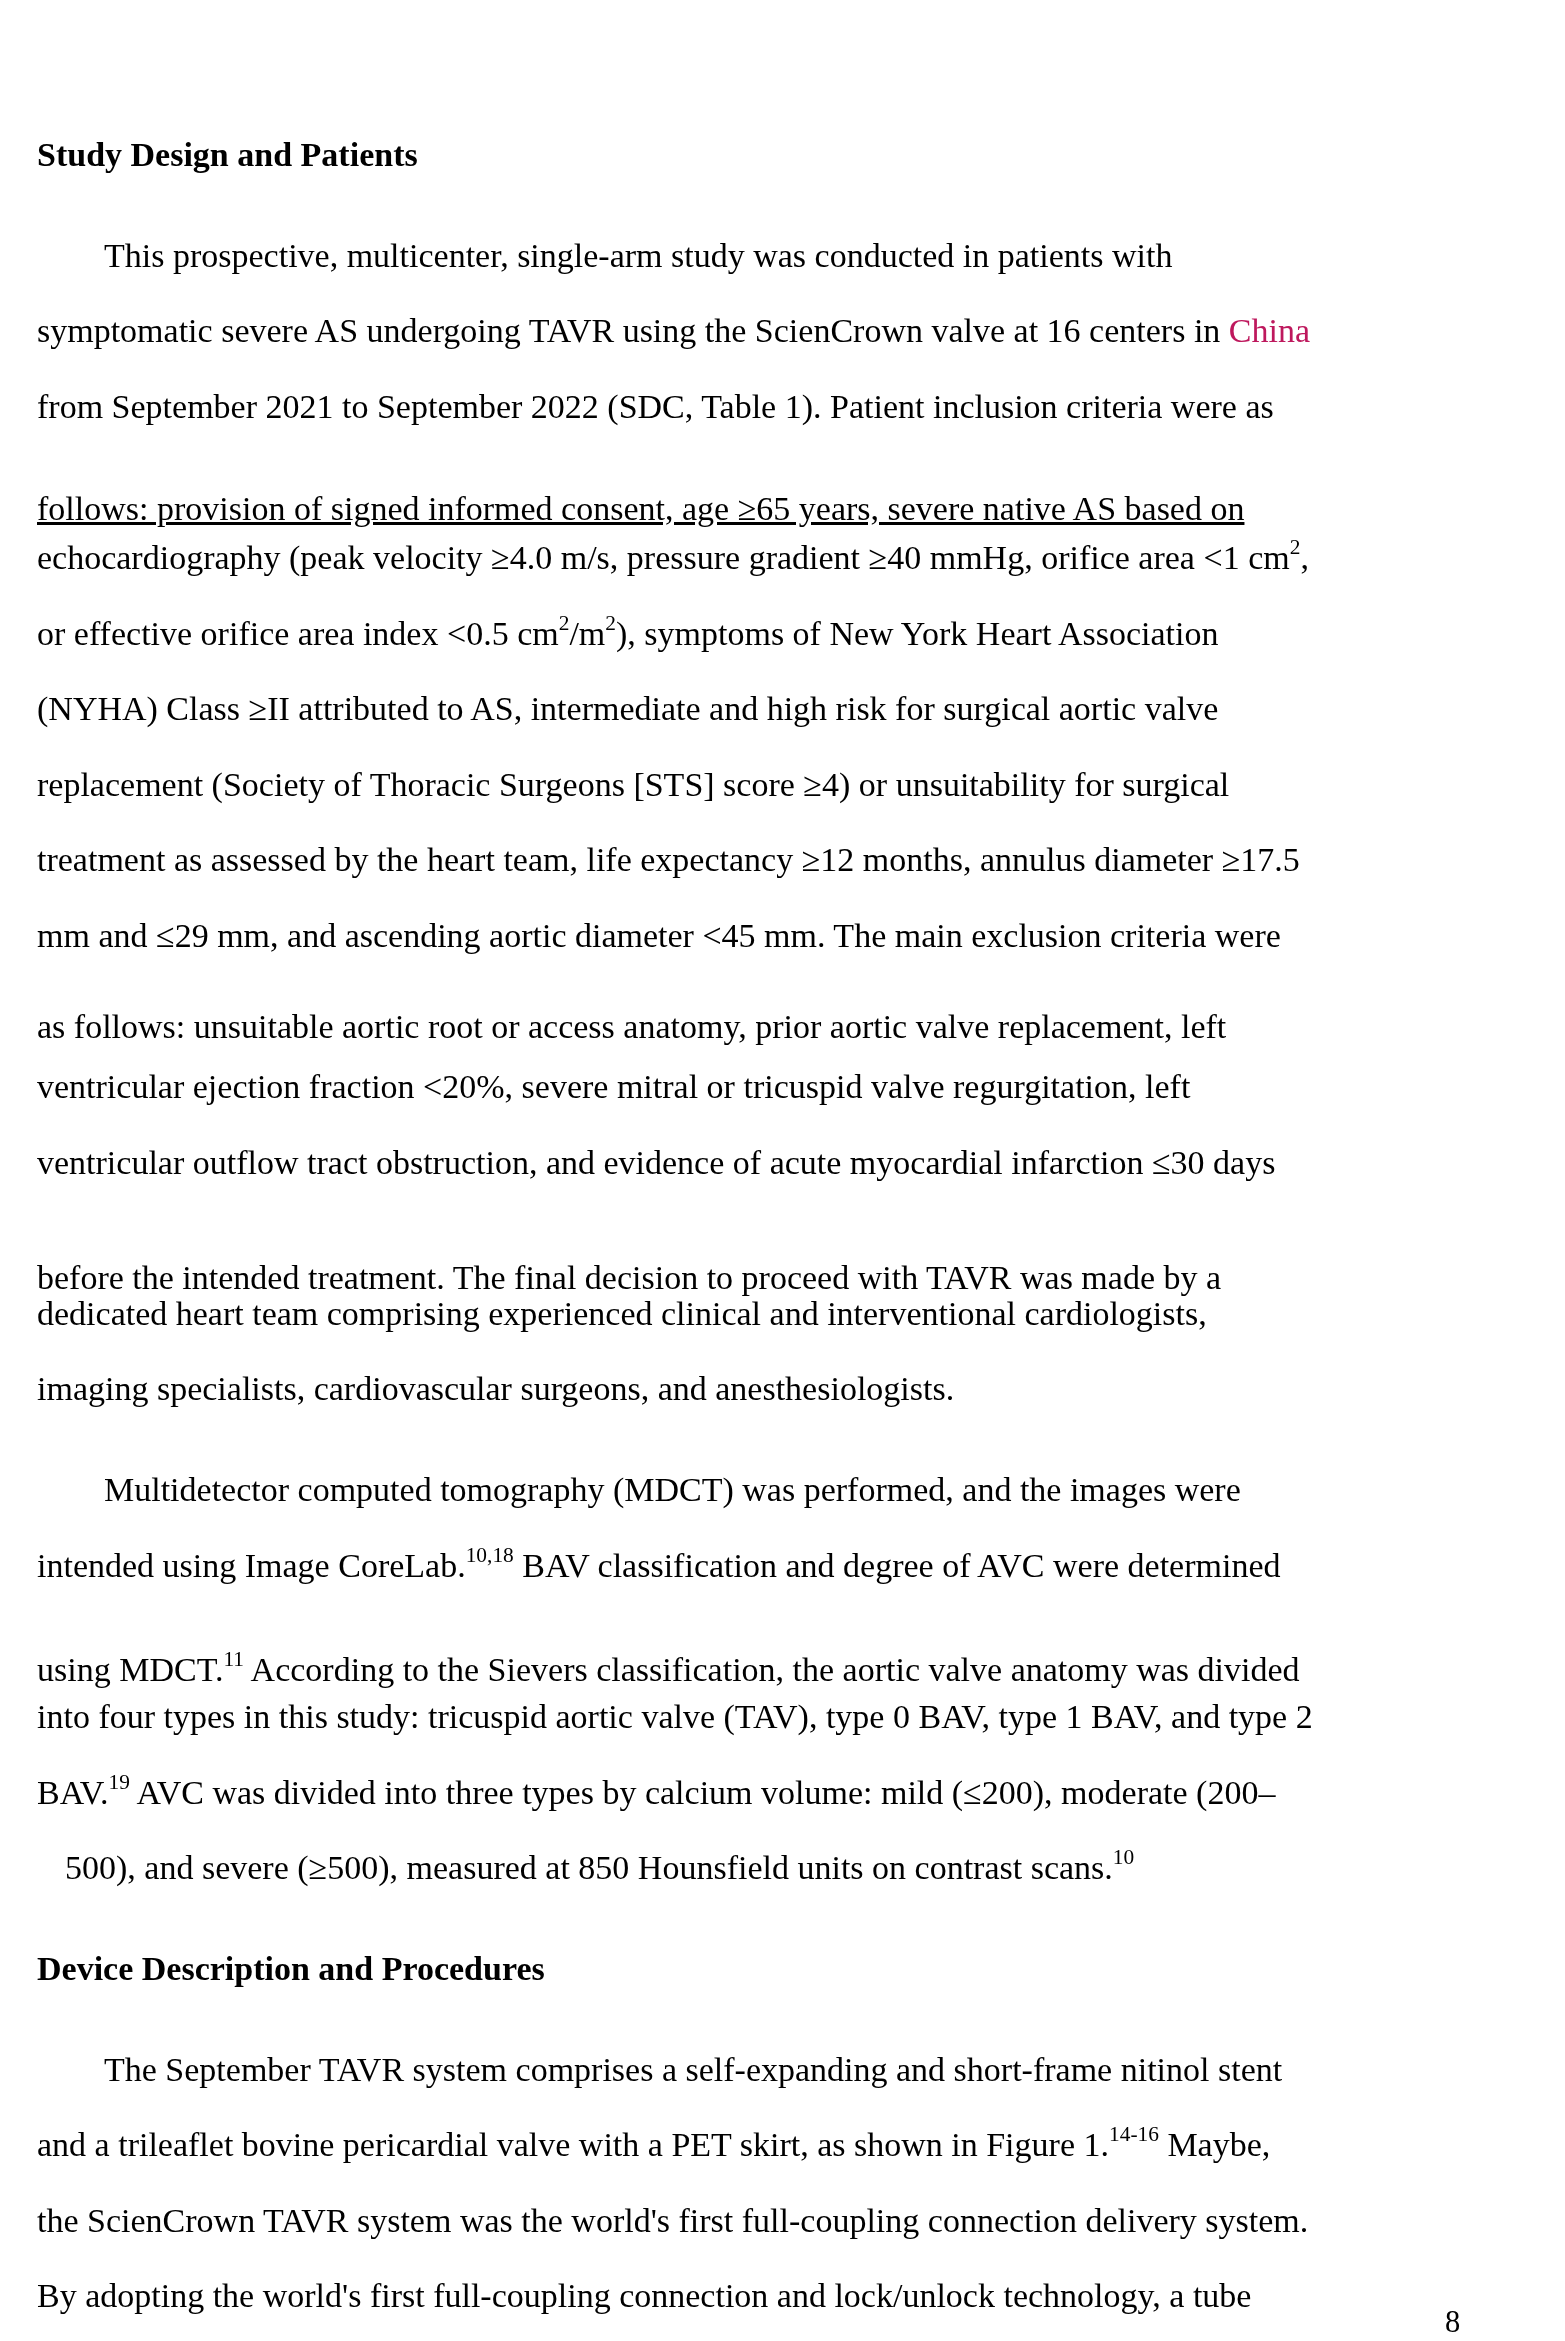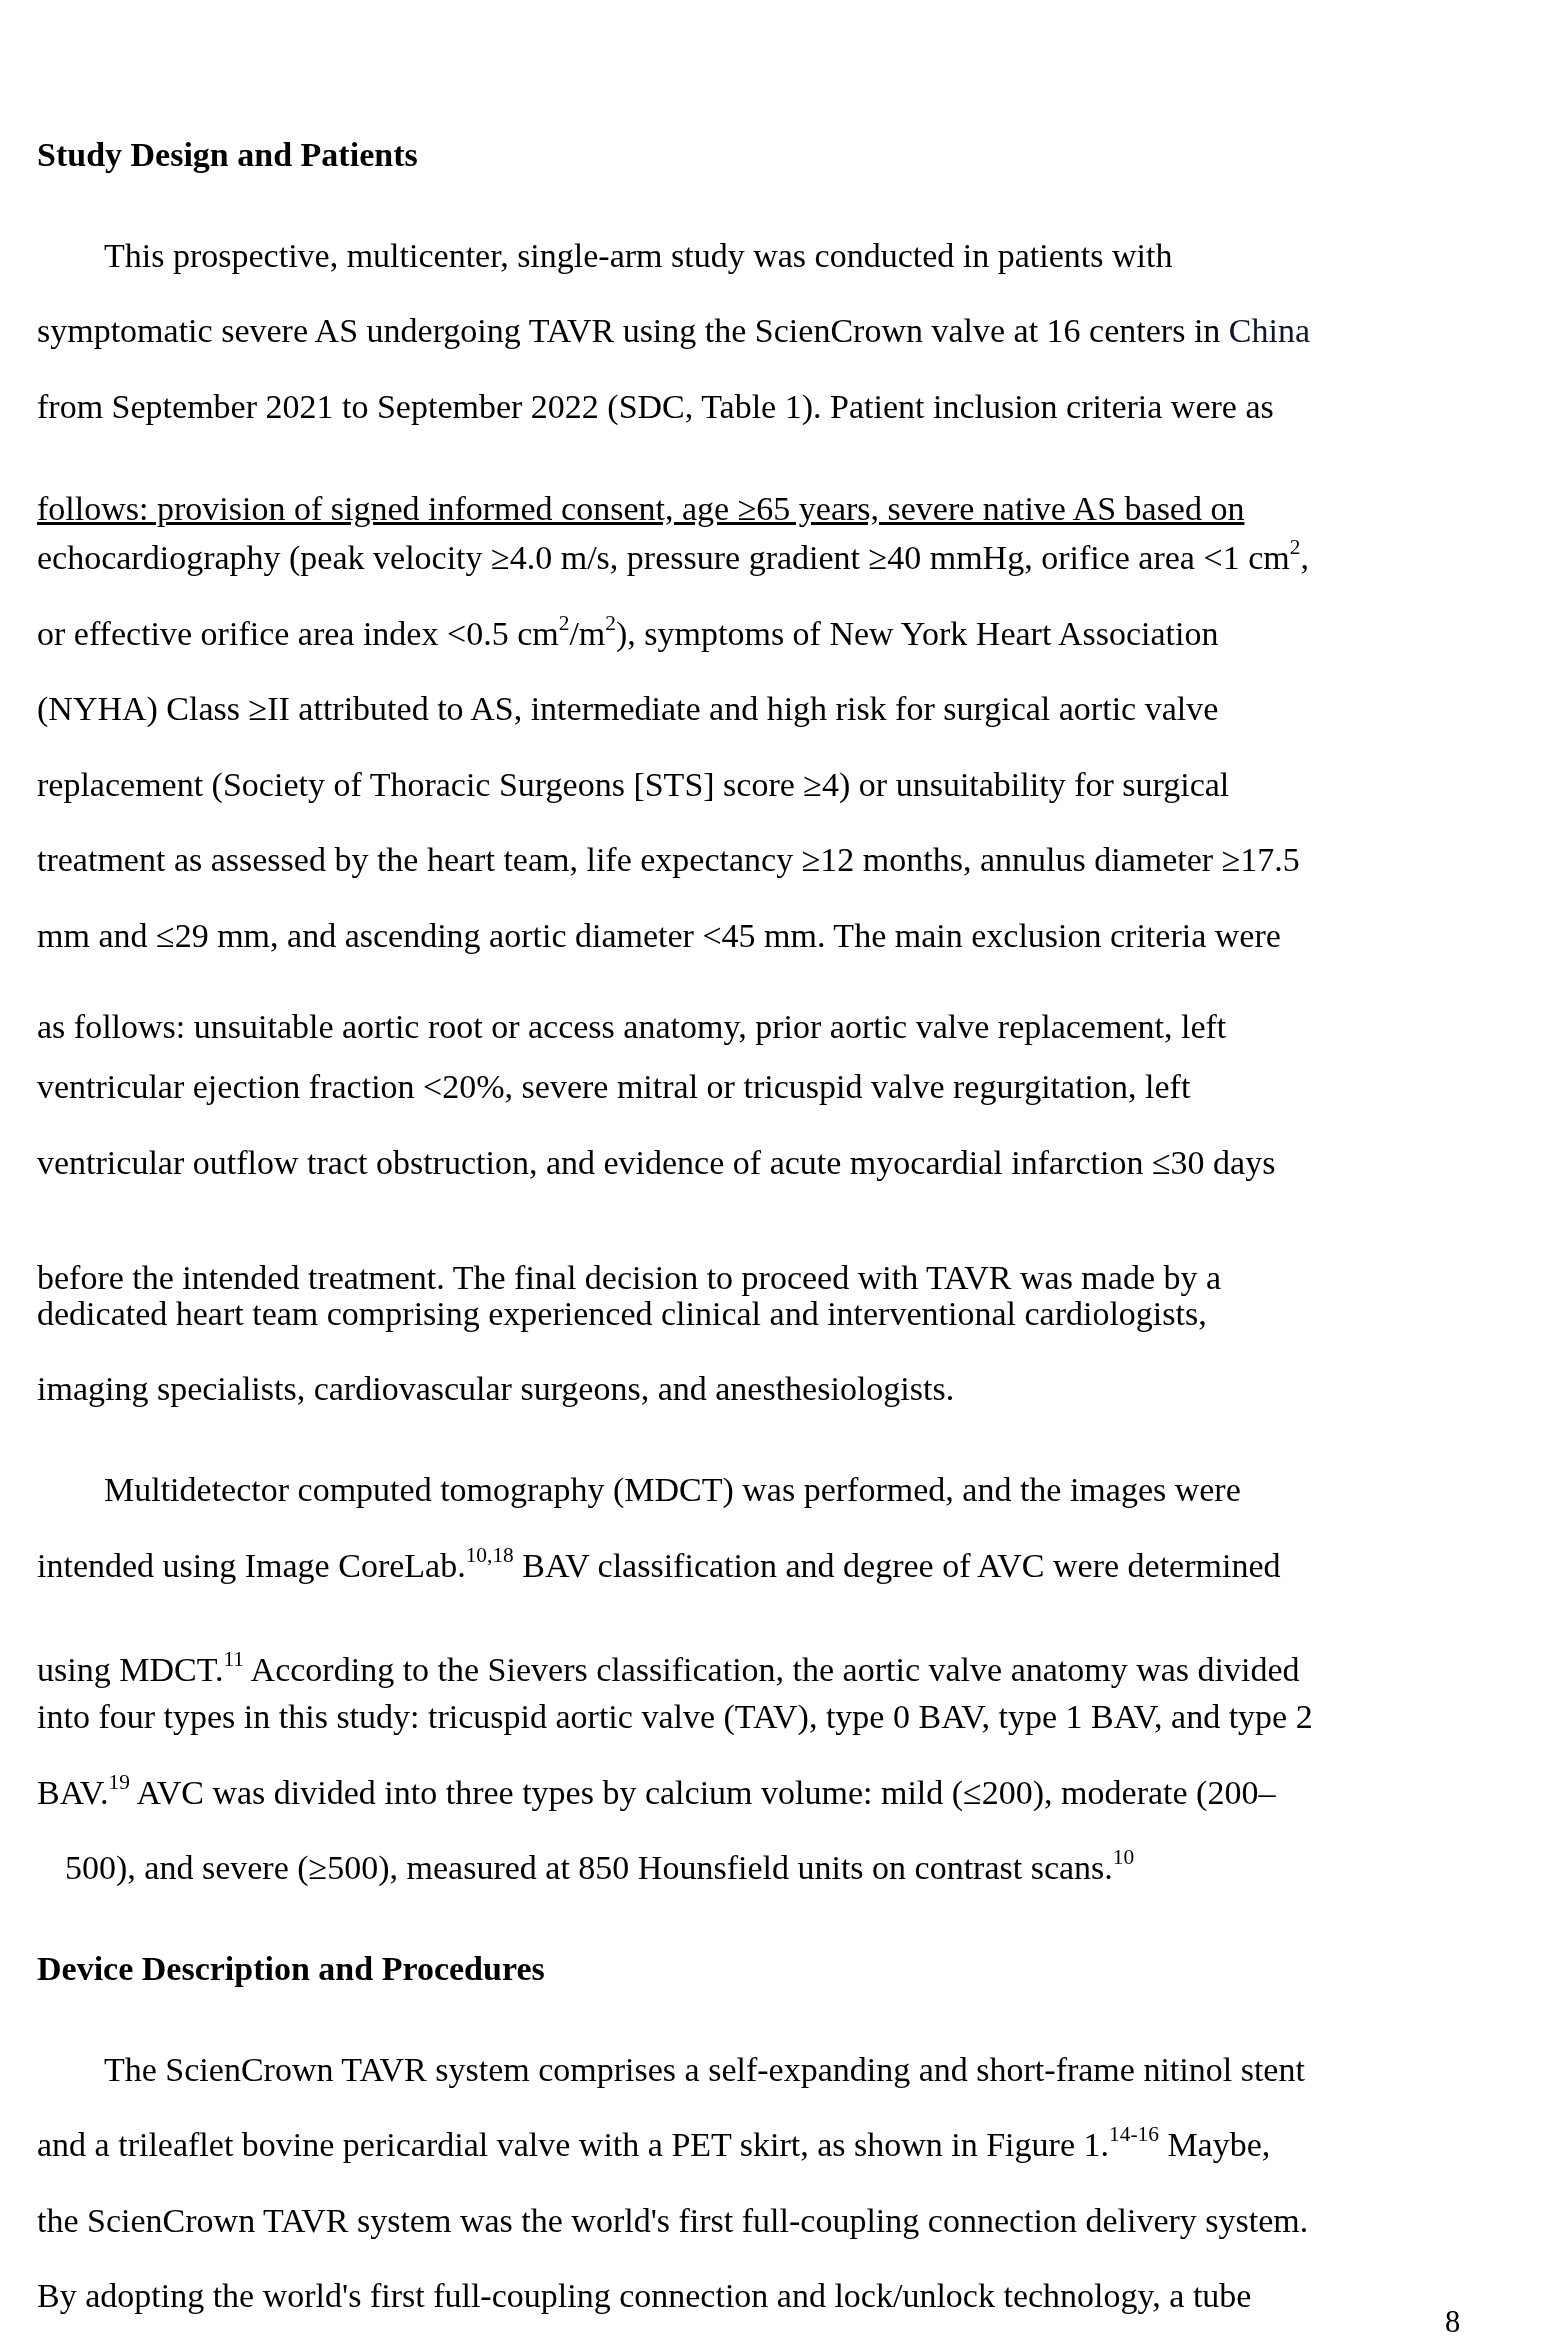--- a/index.html
+++ b/index.html
@@ -2,21 +2,21 @@
 <html style="font-size:12.2px"><head>
 <meta charset="utf-8">
 <style>
   html, body { margin: 0; padding: 0; background: #ffffff; }
   body { width: 1566px; height: 2342px; position: relative; overflow: hidden;
          font-family: "Liberation Serif", "DejaVu Serif", serif; color: #000; }
   .line { position: absolute; left: 37px; white-space: nowrap; font-size: 34px; line-height: 40px; }
   .indent { left: 104px; }
   .heading { position: absolute; left: 37px; font-size: 34px; font-weight: bold; line-height: 40px; white-space: nowrap; }
   sup { font-size: 21.4px; line-height: 0; position: relative; top: -3.1px; vertical-align: super; }
-  .red { color: #0f172a; text-align: right; }
+  .red { color: #be185d; text-align: right; }
   .pagenum { position: absolute; left: 1445px; top: 2305px; font-size: 30.5px; line-height: 34px; }
 </style>
 </head>
 <body>
 
 <div>
 
   <div class="heading" style="top:135px;">Study Design and Patients</div>
 
   <div>
@@ -43,21 +43,21 @@
     <div class="line" style="top:1546px;"><span>intended using Image CoreLab.</span><sup>10,18</sup><span> BAV classification and degree of AVC were determined</span></div>
     <div class="line" style="top:1621px;margin-top:29px;"><span>using MDCT.</span><sup>11</sup><span> According to the Sievers classification, the aortic valve anatomy was divided</span></div>
     <div class="line" style="top:1697px;">into four types in this study: tricuspid aortic valve (TAV), type 0 BAV, type 1 BAV, and type 2</div>
     <div class="line" style="top:1773px;"><span>BAV.</span><sup>19</sup><span> AVC was divided into three types by calcium volume: mild (≤200), moderate (200–</span></div>
     <div class="line" style="top:1848px;margin-left:28px;"><span>500), and severe (≥500), measured at 850 Hounsfield units on contrast scans.</span><sup>10</sup></div>
   </div>
 
   <div class="heading" style="top:1949px;">Device Description and Procedures</div>
 
   <div>
-    <div class="line indent" style="top:2050px;">The ScienCrown TAVR system comprises a self-expanding and short-frame nitinol stent</div>
+    <div class="line indent" style="top:2050px;">The September TAVR system comprises a self-expanding and short-frame nitinol stent</div>
     <div class="line" style="top:2125px;"><span>and a trileaflet bovine pericardial valve with a PET skirt, as shown in Figure 1.</span><sup>14-16</sup><span> Maybe,</span></div>
     <div class="line" style="top:2201px;">the ScienCrown TAVR system was the world's first full-coupling connection delivery system.</div>
     <div class="line" style="top:2276px;">By adopting the world's first full-coupling connection and lock/unlock technology, a tube</div>
   </div>
 
   <div class="pagenum">8</div>
 </div>
 
 
 </body></html>

